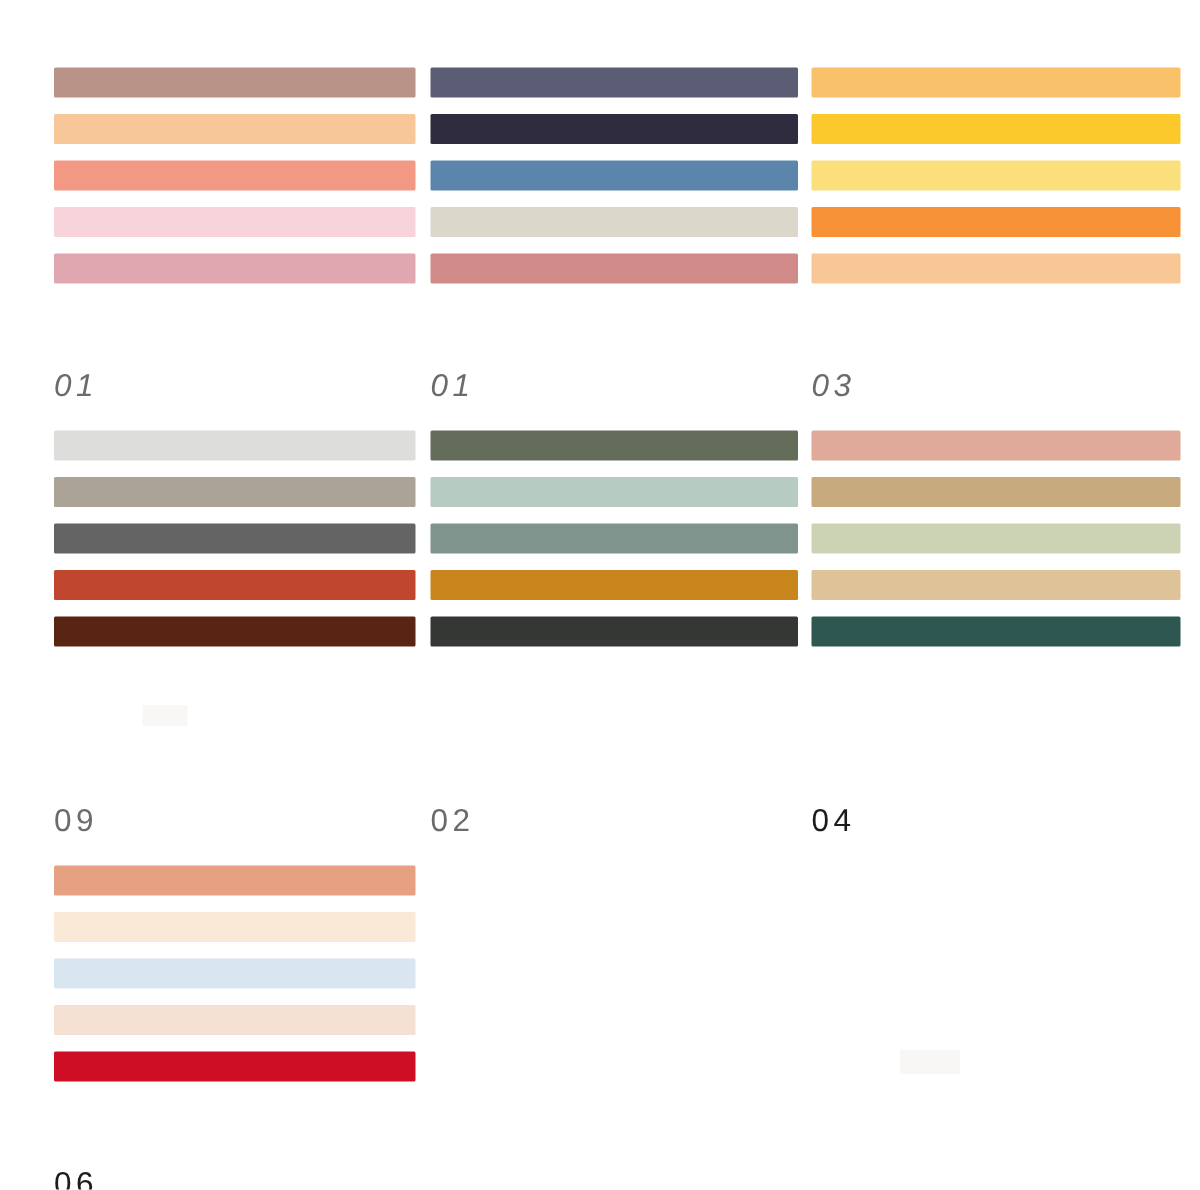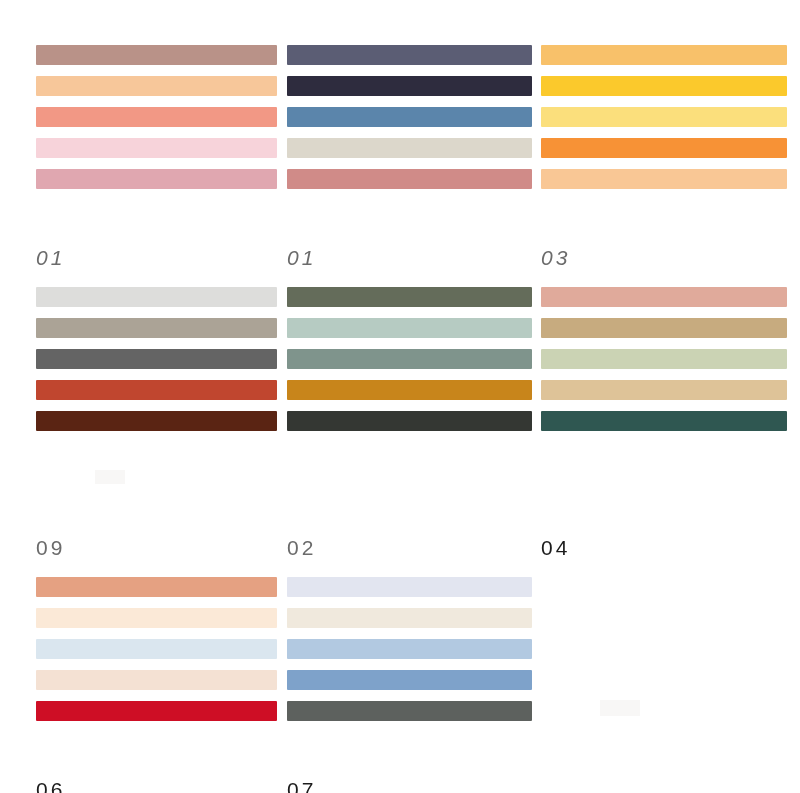--- a/index.html
+++ b/index.html
@@ -157,26 +157,16 @@
       <div class="swatch-stack">
         <div class="swatch" style="background:#e5a182;" title="#e5a182"></div>
         <div class="swatch" style="background:#fbe9d7;" title="#fbe9d7"></div>
         <div class="swatch" style="background:#dae6ef;" title="#dae6ef"></div>
         <div class="swatch" style="background:#f4e1d3;" title="#f4e1d3"></div>
         <div class="swatch" style="background:#ce0e25;" title="#ce0e25"></div>
       </div>
       <div class="palette-label dark">06</div>
     </div>
 
-    <div class="palette row-3 col-2">
-      <div class="swatch-stack">
-        <div class="swatch" style="background:#e2e5f0;" title="#e2e5f0"></div>
-        <div class="swatch" style="background:#f0e9dd;" title="#f0e9dd"></div>
-        <div class="swatch" style="background:#b2c9e1;" title="#b2c9e1"></div>
-        <div class="swatch" style="background:#7ea2ca;" title="#7ea2ca"></div>
-        <div class="swatch" style="background:#5d615e;" title="#5d615e"></div>
-      </div>
-      <div class="palette-label dark">07</div>
-    </div>
 
 
   </div>
 </div>
 
 </body></html>

